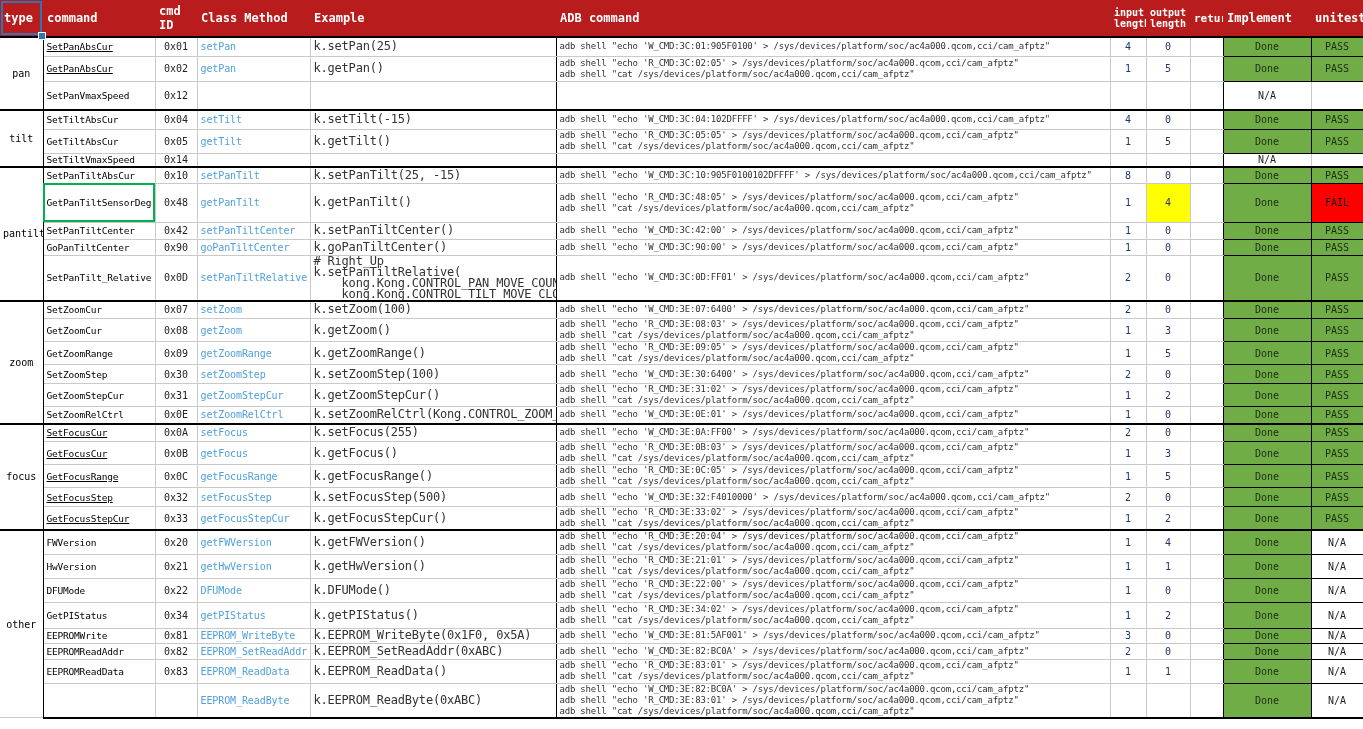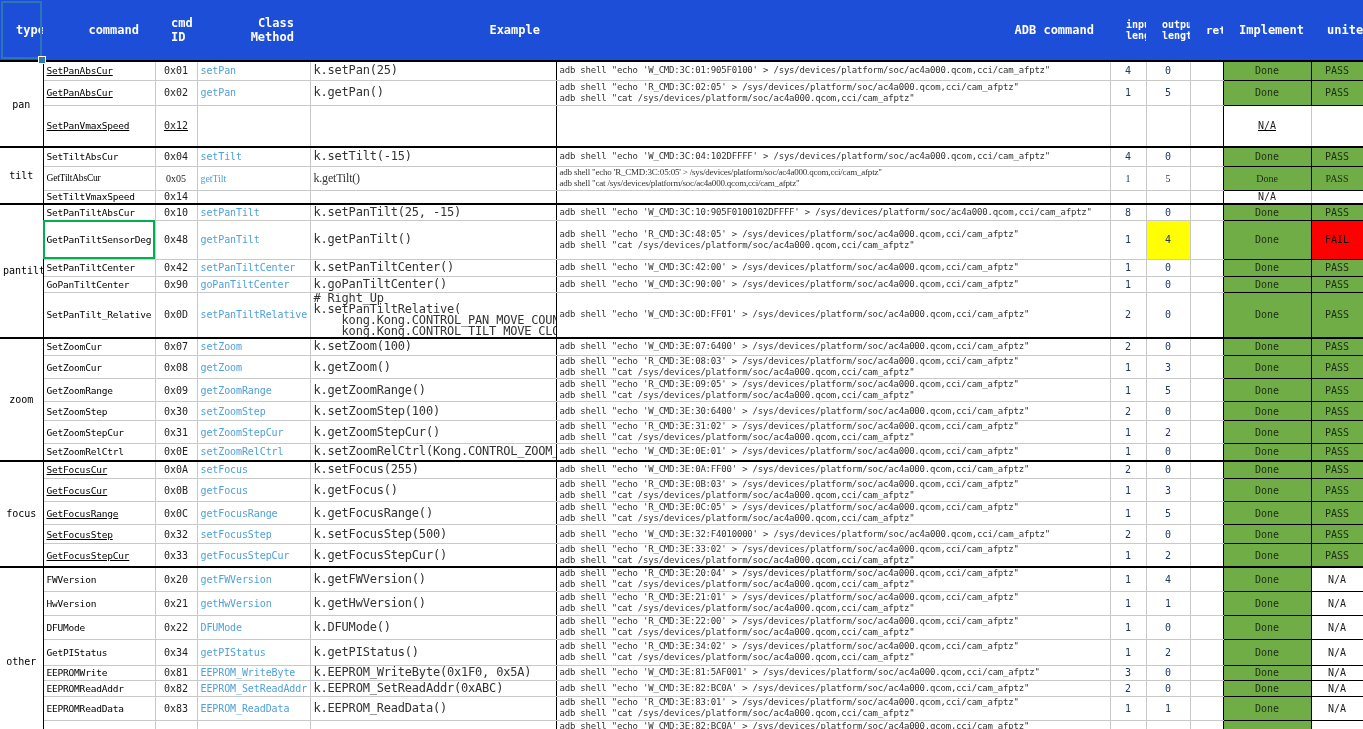--- a/index.html
+++ b/index.html
@@ -1,20 +1,20 @@
 <!DOCTYPE html>
 <html><head>
 <meta charset="utf-8">
 <style>
   html,body { margin:0; padding:0; background:#fff; }
   body { width:1363px; height:729px; overflow:hidden; font-family:"DejaVu Sans Mono", monospace; }
   table { border-collapse:collapse; table-layout:fixed; width:1363px; }
   thead th {
-    background:#1d4ed8; color:#fff; font-weight:bold; font-size:12px;
-    padding:16px; height:26px; border:0; text-align:right; vertical-align:middle;
+    background:#b91c1c; color:#fff; font-weight:bold; font-size:12px;
+    padding:4px; height:26px; border:0; text-align:left; vertical-align:middle;
     position:relative; overflow:visible;
   }
   thead th.small { font-size:10px; line-height:11px; }
   thead th.mid  { font-size:11px; }
   td {
     border:1px solid #c9c9c9; font-size:10px; color:#222; background:#fff;
     padding:0 3px; vertical-align:middle; overflow:hidden;
   }
   .c-type  { text-align:center; color:#000; border-left:0; border-right:1px solid #000; }
   .c-cmd   { font-size:9.5px; letter-spacing:-0.2px; color:#000; }
@@ -97,21 +97,21 @@
         <td class="c-method">getPan</td>
         <td class="c-ex">k.getPan()</td>
         <td class="c-adb">adb shell "echo 'R_CMD:3C:02:05' &gt; /sys/devices/platform/soc/ac4a000.qcom,cci/cam_afptz"
 adb shell "cat /sys/devices/platform/soc/ac4a000.qcom,cci/cam_afptz"</td>
         <td class="c-num">1</td>
         <td class="c-num">5</td>
         <td class="c-ret"></td>
         <td class="c-impl done hard">Done</td>
         <td class="c-unit pass hard">PASS</td>
       </tr>
-      <tr style="height: 42px; text-decoration: underline;">
+      <tr style="height: 29px;">
         <td class="c-cmd">SetPanVmaxSpeed</td>
         <td class="c-id">0x12</td>
         <td class="c-method"></td>
         <td class="c-ex"></td>
         <td class="c-adb"></td>
         <td class="c-num"></td>
         <td class="c-num"></td>
         <td class="c-ret"></td>
         <td class="c-impl">N/A</td>
         <td class="c-unit"></td>
@@ -122,21 +122,21 @@
         <td class="c-id">0x04</td>
         <td class="c-method">setTilt</td>
         <td class="c-ex">k.setTilt(-15)</td>
         <td class="c-adb">adb shell "echo 'W_CMD:3C:04:102DFFFF' &gt; /sys/devices/platform/soc/ac4a000.qcom,cci/cam_afptz"</td>
         <td class="c-num">4</td>
         <td class="c-num">0</td>
         <td class="c-ret"></td>
         <td class="c-impl done hard">Done</td>
         <td class="c-unit pass hard">PASS</td>
       </tr>
-      <tr style="height: 24px; font-family: Liberation Serif, serif;">
+      <tr style="height: 24px;">
         <td class="c-cmd">GetTiltAbsCur</td>
         <td class="c-id">0x05</td>
         <td class="c-method">getTilt</td>
         <td class="c-ex">k.getTilt()</td>
         <td class="c-adb">adb shell "echo 'R_CMD:3C:05:05' &gt; /sys/devices/platform/soc/ac4a000.qcom,cci/cam_afptz"
 adb shell "cat /sys/devices/platform/soc/ac4a000.qcom,cci/cam_afptz"</td>
         <td class="c-num">1</td>
         <td class="c-num">5</td>
         <td class="c-ret"></td>
         <td class="c-impl done hard">Done</td>

